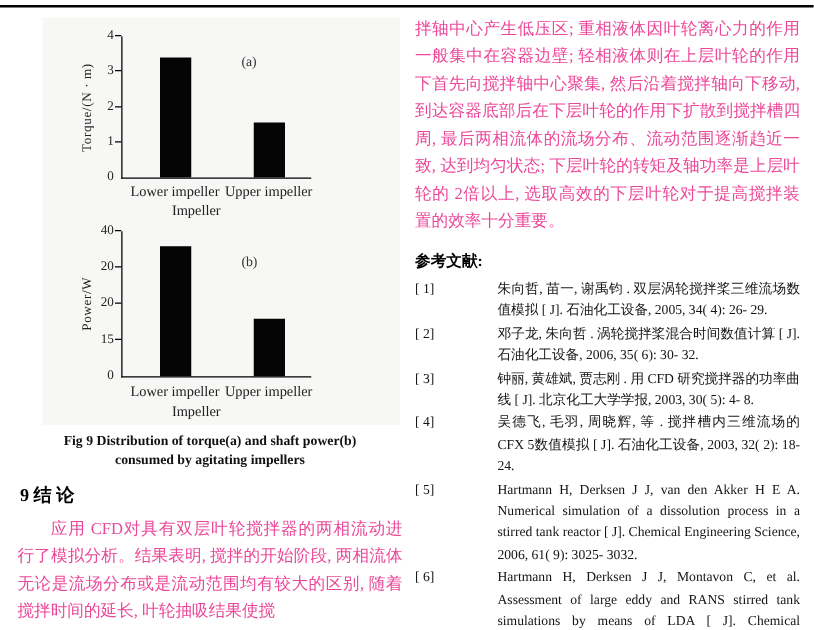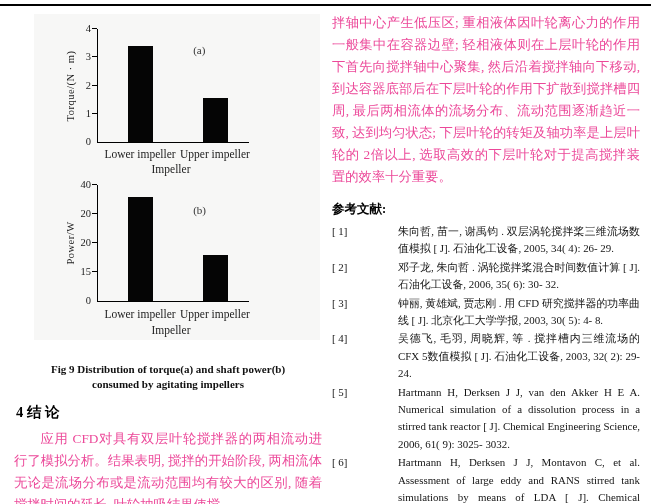--- a/index.html
+++ b/index.html
@@ -45,27 +45,27 @@
   .annotation { position: absolute; font-size: 11px; color: #333; }
   .chart-a .annotation { top: 15px; left: 63%; }
   .chart-b .annotation { top: 19px; left: 63%; }
   .xcat {
     position: absolute; transform: translateX(-50%);
     font-size: 11.5px; white-space: nowrap; color: #222;
   }
   .chart-a .xcat { top: 132px; }
   .chart-b .xcat { top: 132px; }
   .xlabel {
-    position: absolute; left: 61px; width: 152px; text-align: center;
+    position: absolute; left: 47px; width: 152px; text-align: center;
     font-size: 11.5px; color: #222;
   }
   .chart-a .xlabel { top: 147px; }
   .chart-b .xlabel { top: 148px; }
 
-  .caption { margin-top: 22px; text-align: center; font-size: 11px; font-weight: bold; line-height: 15px; color: #111; }
+  .caption { margin-top: 6px; text-align: center; font-size: 11px; font-weight: bold; line-height: 15px; color: #111; }
 
   
   .section-heading { margin: 11px 0 6px 2px; font-size: 14.5px; font-weight: bold; color: #000; }
   .body-par {
     font-size: 13.3px; line-height: 22px; text-align: justify; color: #ec4899;
   }
   .indent { text-indent: 2em; }
 
   
   .refs-heading { margin-top: 13px; font-size: 12.5px; font-weight: bold; color: #000; }
@@ -127,21 +127,21 @@
             <div class="xcat" style="left: 180.952px;">Upper impeller</div>
           </div>
 
       </div>
       <div class="caption">
         <div>Fig 9  Distribution of torque(a) and shaft power(b)</div>
         <div>consumed by agitating impellers</div>
       </div>
     </div>
 
-    <div class="section-heading">4 结  论</div>
+    <div class="section-heading">9 结  论</div>
     <p class="body-par indent">应用 CFD对具有双层叶轮搅拌器的两相流动进行了模拟分析。结果表明, 搅拌的开始阶段, 两相流体无论是流场分布或是流动范围均有较大的区别, 随着搅拌时间的延长, 叶轮抽吸结果使搅</p>
   </div>
 
   <div class="col-right">
     <p class="body-par">拌轴中心产生低压区; 重相液体因叶轮离心力的作用一般集中在容器边壁; 轻相液体则在上层叶轮的作用下首先向搅拌轴中心聚集, 然后沿着搅拌轴向下移动, 到达容器底部后在下层叶轮的作用下扩散到搅拌槽四周, 最后两相流体的流场分布、流动范围逐渐趋近一致, 达到均匀状态; 下层叶轮的转矩及轴功率是上层叶轮的 2倍以上, 选取高效的下层叶轮对于提高搅拌装置的效率十分重要。</p>
 
     <div class="refs-heading">参考文献:</div>
 
     <ul class="refs">
       <li class="ref">
@@ -151,21 +151,21 @@
       <li class="ref">
         <span class="ref-label">[ 2]</span>
         <span class="ref-text">邓子龙, 朱向哲 . 涡轮搅拌桨混合时间数值计算 [ J]. 石油化工设备, 2006, 35( 6): 30- 32.</span>
       </li>
       <li class="ref">
         <span class="ref-label">[ 3]</span>
         <span class="ref-text">钟丽, 黄雄斌, 贾志刚 . 用 CFD 研究搅拌器的功率曲线 [ J]. 北京化工大学学报, 2003, 30( 5): 4- 8.</span>
       </li>
       <li class="ref">
         <span class="ref-label">[ 4]</span>
-        <span class="ref-text">吴德飞, 毛羽, 周晓辉, 等 . 搅拌槽内三维流场的 CFX 5数值模拟 [ J]. 石油化工设备, 2003, 32( 2): 29- 24.</span>
+        <span class="ref-text">吴德飞, 毛羽, 周晓辉, 等 . 搅拌槽内三维流场的 CFX 5数值模拟 [ J]. 石油化工设备, 2003, 32( 2): 18- 24.</span>
       </li>
       <li class="ref">
         <span class="ref-label">[ 5]</span>
         <span class="ref-text">Hartmann H, Derksen J J, van den Akker H E A. Numerical simulation of a dissolution process in a stirred tank reactor [ J]. Chemical Engineering Science, 2006, 61( 9): 3025- 3032.</span>
       </li>
       <li class="ref">
         <span class="ref-label">[ 6]</span>
         <span class="ref-text">Hartmann H, Derksen J J, Montavon C, et al. Assessment of large eddy and RANS stirred tank simulations by means of LDA [ J]. Chemical Engineering Science, 2004, 59( 12): 2419- 2432.</span>
       </li>
     </ul>

